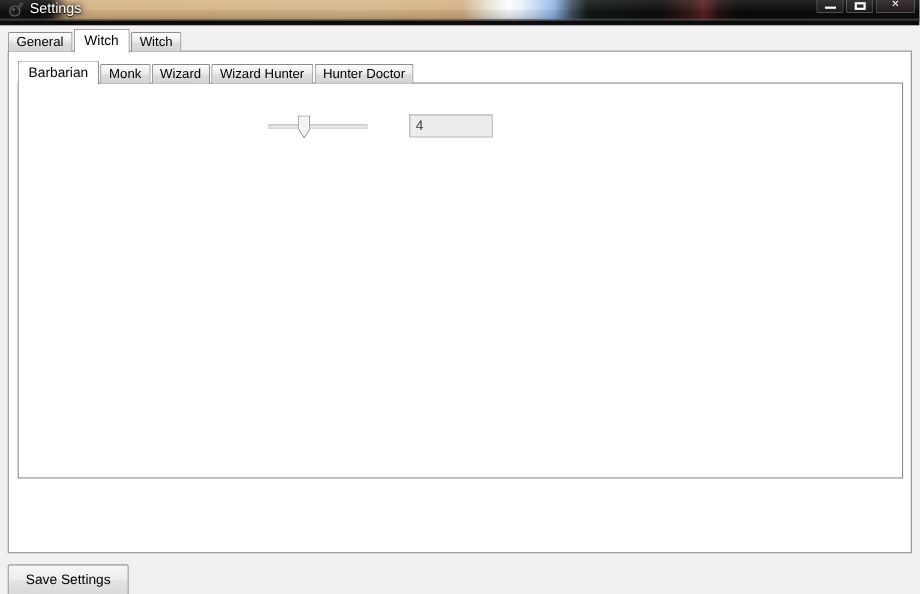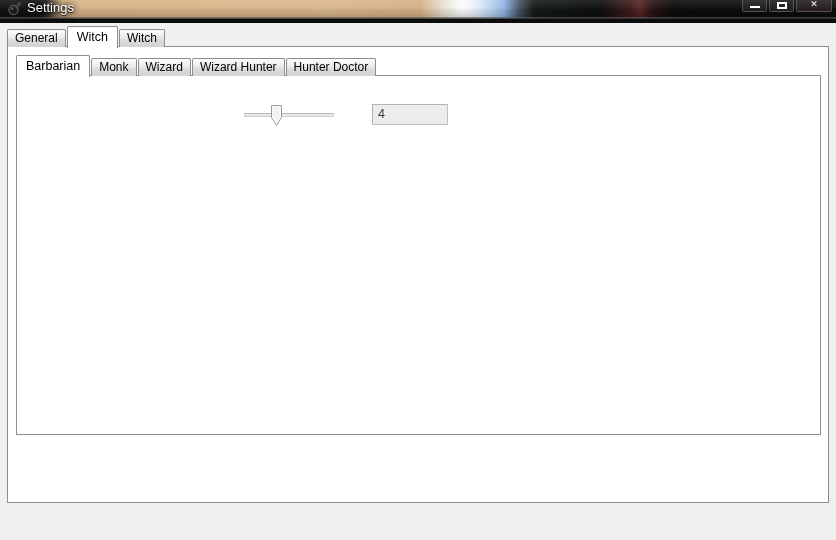--- a/index.html
+++ b/index.html
@@ -383,14 +383,17 @@
             <path d="M1.6 1.6 H9.4 V12.2 L5.5 18.4 L1.6 12.2 Z" fill="none" stroke="#ffffff" stroke-width="0.9" opacity="0.85"></path>
           </svg>
         </div>
       </div>
 
       <div class="value-box">4</div>
 
     </div>
   </div>
 
+  <div class="footer">
+    <div class="save-button">Save Settings</div>
+  </div>
 
 </div>
 
 </body></html>

